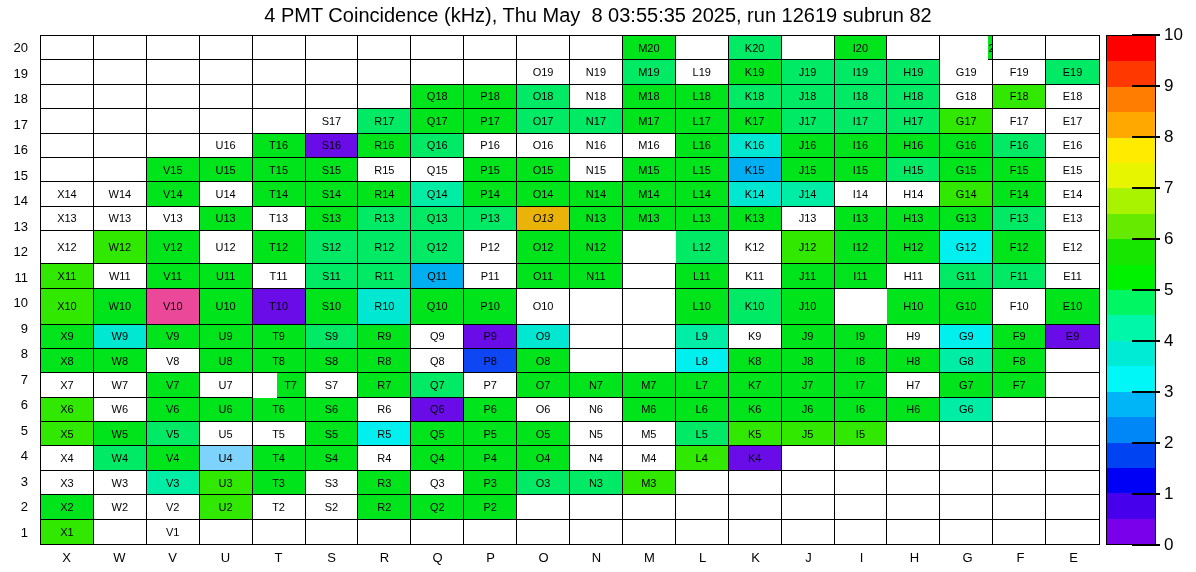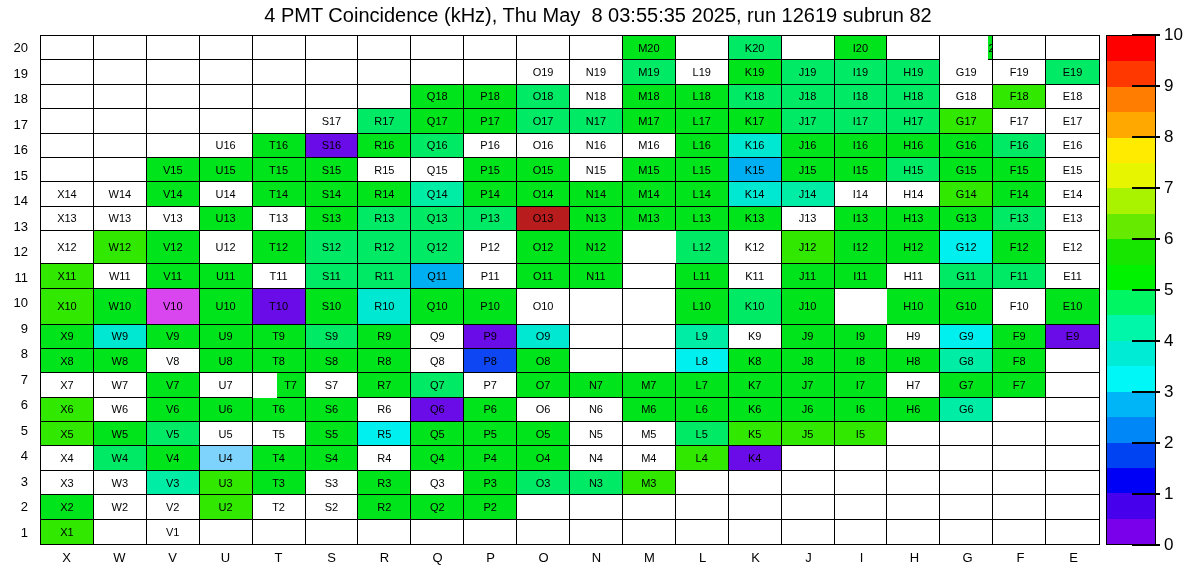--- a/index.html
+++ b/index.html
@@ -216,21 +216,21 @@
       <div class="cell" style="background: rgb(255, 255, 255);">E14</div>
       <div class="cell" style="background: rgb(255, 255, 255);">X13</div>
       <div class="cell" style="background: rgb(255, 255, 255);">W13</div>
       <div class="cell" style="background: rgb(255, 255, 255);">V13</div>
       <div class="cell" style="background: rgb(0, 228, 28);">U13</div>
       <div class="cell" style="background: rgb(255, 255, 255);">T13</div>
       <div class="cell" style="background: rgb(0, 228, 28);">S13</div>
       <div class="cell" style="background: rgb(0, 234, 102);">R13</div>
       <div class="cell" style="background: rgb(0, 234, 102);">Q13</div>
       <div class="cell" style="background: rgb(0, 234, 102);">P13</div>
-      <div class="cell" style="background: #b91c1c;">O13</div>
+      <div class="cell" style="background: #eab308; font-style: italic;">O13</div>
       <div class="cell" style="background: rgb(0, 228, 28);">N13</div>
       <div class="cell" style="background: rgb(0, 228, 28);">M13</div>
       <div class="cell" style="background: rgb(0, 228, 28);">L13</div>
       <div class="cell" style="background: rgb(0, 228, 28);">K13</div>
       <div class="cell" style="background: rgb(255, 255, 255);">J13</div>
       <div class="cell" style="background: rgb(0, 228, 28);">I13</div>
       <div class="cell" style="background: rgb(0, 228, 28);">H13</div>
       <div class="cell" style="background: rgb(0, 228, 28);">G13</div>
       <div class="cell" style="background: rgb(0, 234, 102);">F13</div>
       <div class="cell" style="background: rgb(255, 255, 255);">E13</div>
@@ -269,21 +269,21 @@
       <div class="cell" style="background: rgb(0, 228, 28);">L11</div>
       <div class="cell" style="background: rgb(255, 255, 255);">K11</div>
       <div class="cell" style="background: rgb(0, 228, 28);">J11</div>
       <div class="cell" style="background: rgb(0, 228, 28);">I11</div>
       <div class="cell" style="background: rgb(255, 255, 255);">H11</div>
       <div class="cell" style="background: rgb(0, 234, 102);">G11</div>
       <div class="cell" style="background: rgb(0, 234, 102);">F11</div>
       <div class="cell" style="background: rgb(255, 255, 255);">E11</div>
       <div class="cell" style="background: rgb(48, 232, 0);">X10</div>
       <div class="cell" style="background: rgb(0, 228, 28);">W10</div>
-      <div class="cell" style="background: #d946ef;">V10</div>
+      <div class="cell" style="background: #ec4899;">V10</div>
       <div class="cell" style="background: rgb(0, 228, 28);">U10</div>
       <div class="cell" style="background: rgb(106, 12, 232);">T10</div>
       <div class="cell" style="background: rgb(0, 228, 28);">S10</div>
       <div class="cell" style="background: rgb(0, 232, 210);">R10</div>
       <div class="cell" style="background: rgb(0, 228, 28);">Q10</div>
       <div class="cell" style="background: rgb(0, 228, 28);">P10</div>
       <div class="cell" style="background: rgb(255, 255, 255);">O10</div>
       <div class="cell"></div>
       <div class="cell"></div>
       <div class="cell" style="background: rgb(0, 228, 28);">L10</div>

